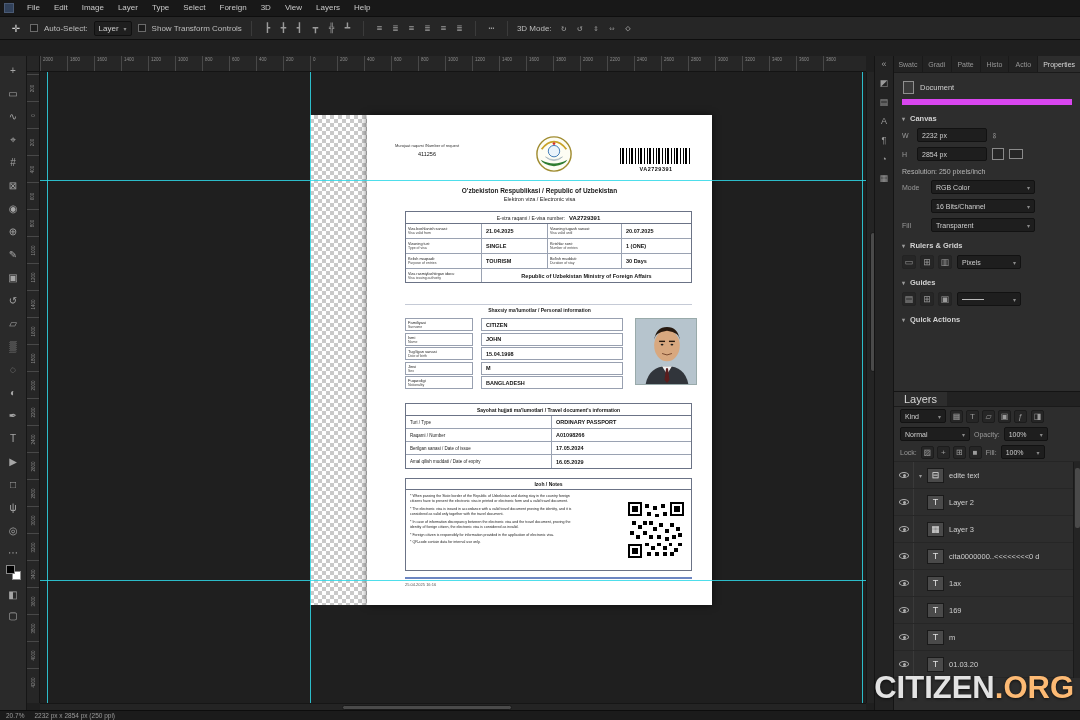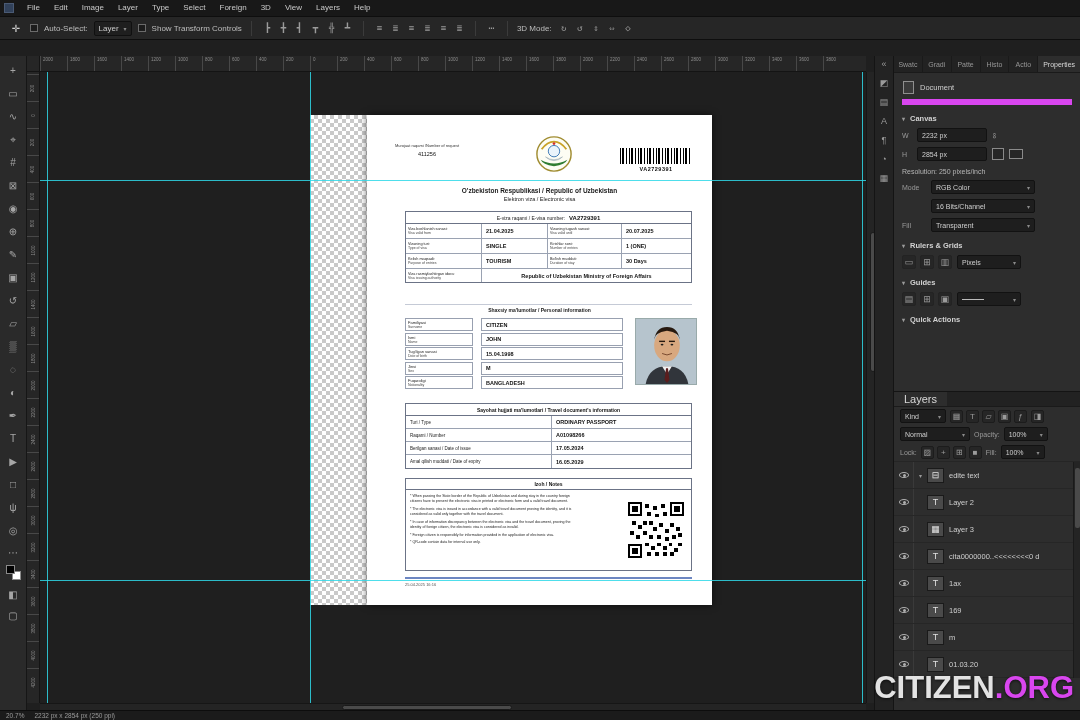--- a/index.html
+++ b/index.html
@@ -132,21 +132,21 @@
 .caretc{width:9px;color:#9a9a9a;font-size:6px;text-align:center;margin-left:2px}
 .thumb{width:17px;height:15px;background:#4a4a4a;border:1px solid #1a1a1a;color:#e2e2e2;font-size:9px;display:flex;align-items:center;justify-content:center;margin-left:2px;flex:0 0 auto}
 .lname{font-size:7.5px;color:#cfcfcf;margin-left:5px;white-space:nowrap;overflow:hidden;max-width:108px}
 .layers-scroll{position:absolute;right:0;top:0;width:7px;height:100%;background:#242424;border-left:1px solid #1a1a1a}
 .layers-scroll .thumb2{position:absolute;left:1px;top:6px;width:5px;height:60px;background:#4a4a4a;border-radius:2px}
 
 
 .statusbar{position:absolute;left:0;top:710px;width:1080px;height:10px;background:#1b1b1b;border-top:1px solid #0d0d0d;display:flex;align-items:center;gap:10px;padding:0 6px;font-size:6.5px;color:#9a9a9a;z-index:30}
 .wm{position:absolute;right:6px;bottom:14px;z-index:60;font-size:31px;font-weight:bold;text-shadow:0 1px 3px rgba(0,0,0,.65)}
 .wm .l{color:#e3e3e3}
-.wm .r{color:#d946ef}
+.wm .r{color:#fdba74}
 </style>
 </head>
 <body>
 
 <div class="app">
 
   <div class="menubar">
     <span class="appicon"></span>
     <div style="display:flex">
         <span class="mitem">File</span>

